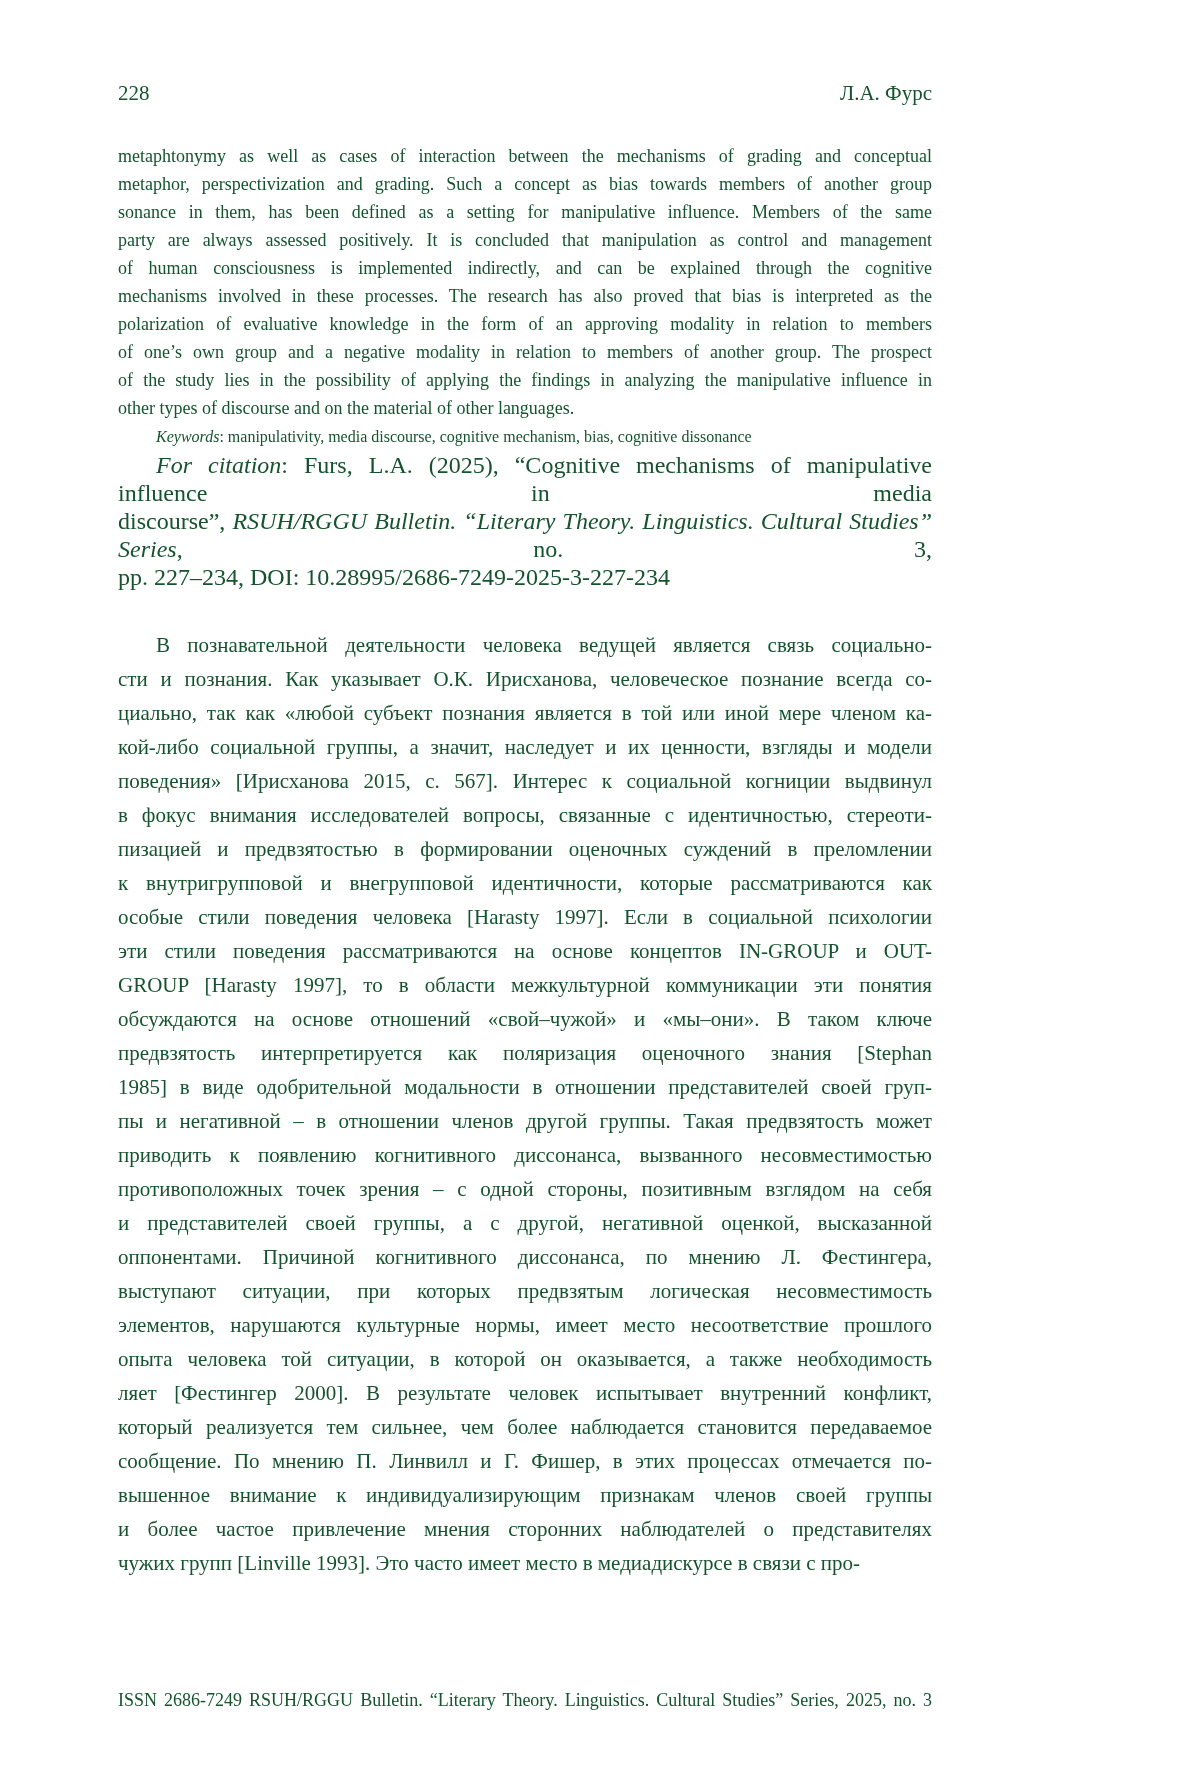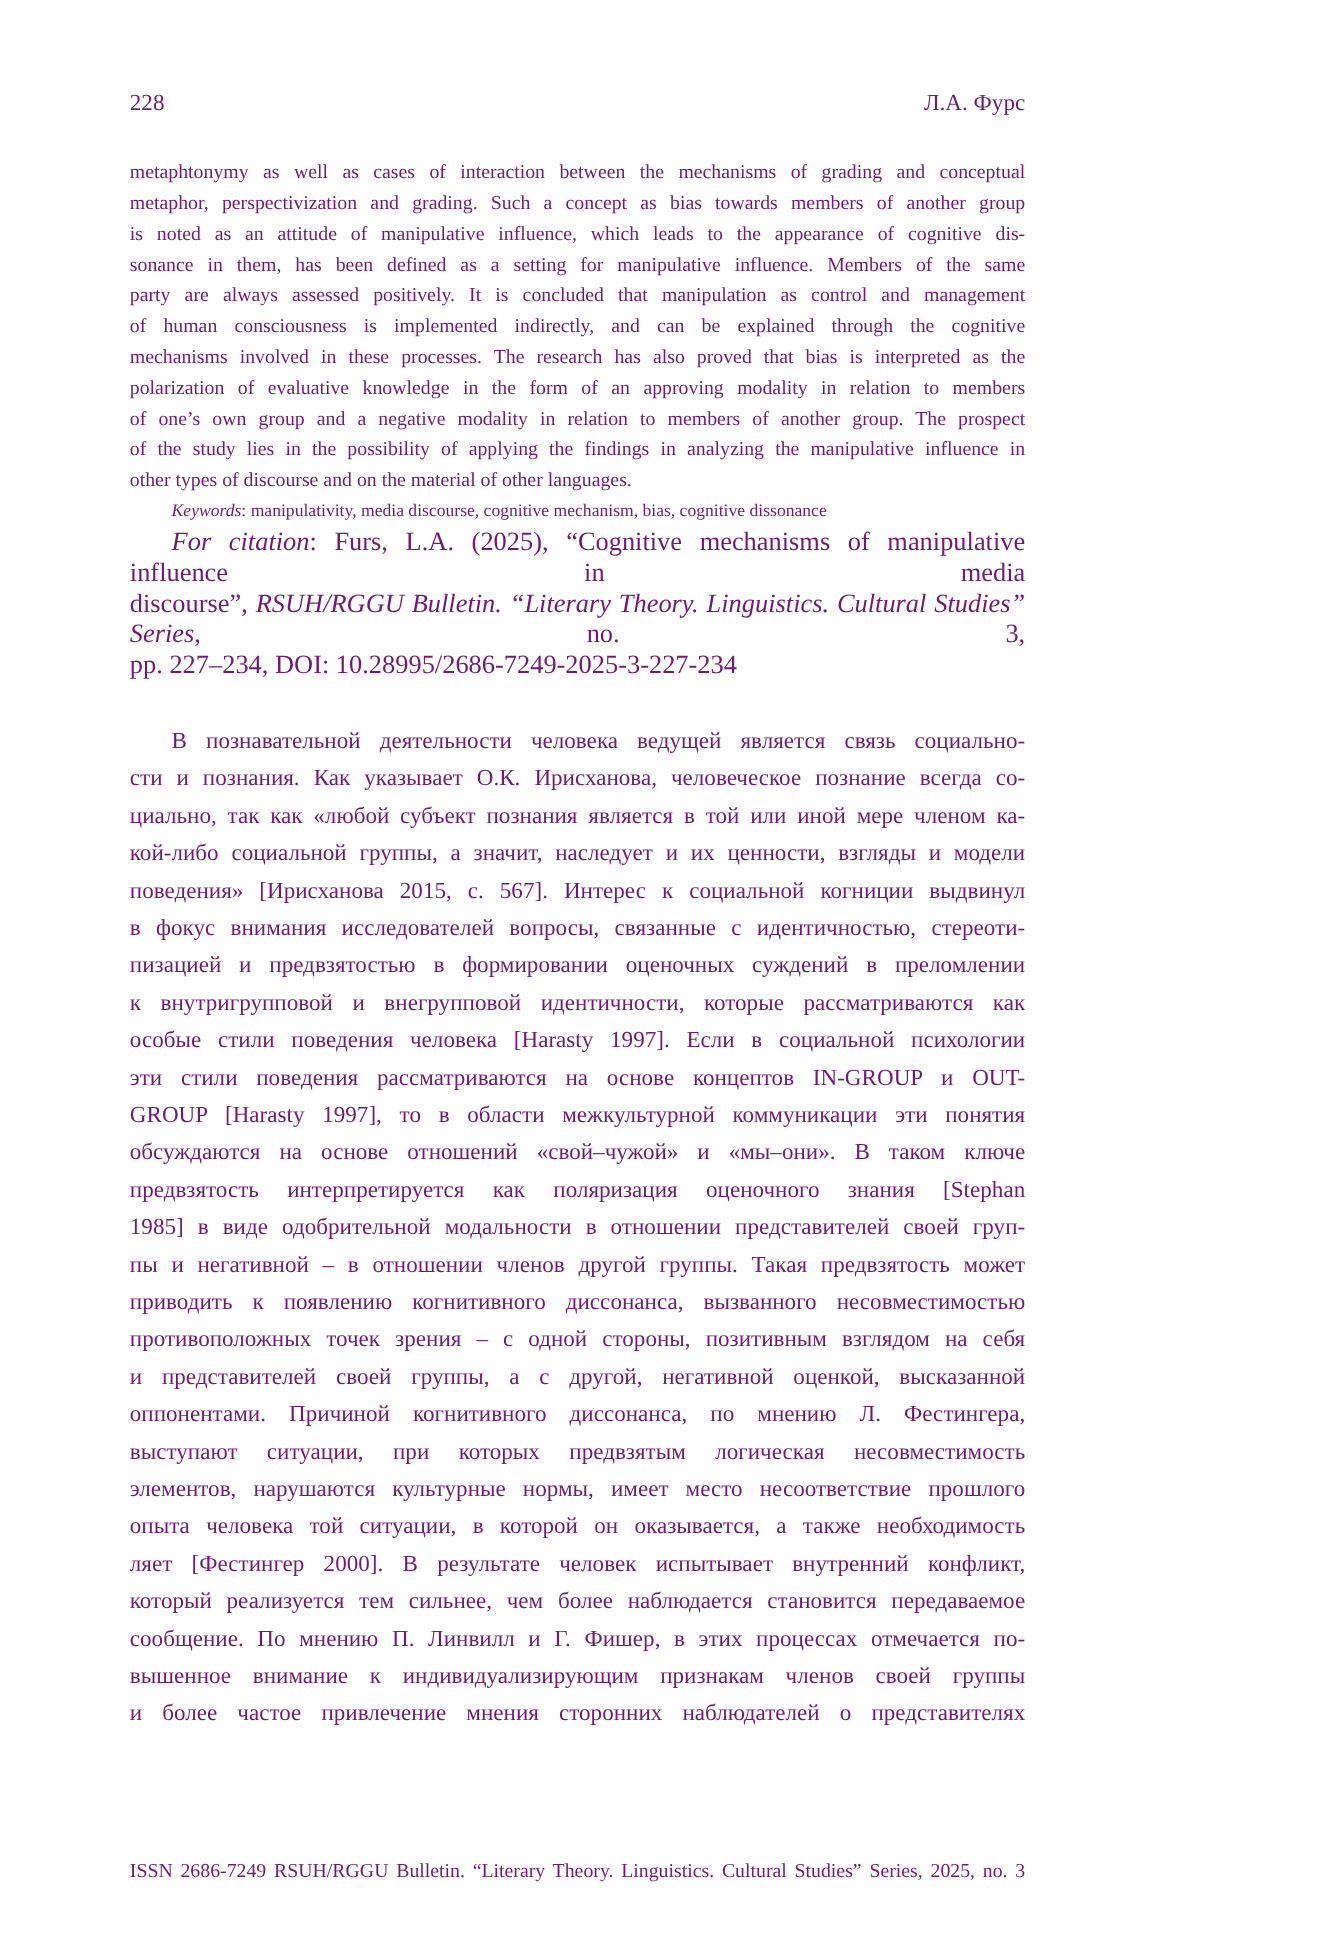--- a/index.html
+++ b/index.html
@@ -1,21 +1,21 @@
 <!DOCTYPE html>
 <html><head>
 <meta charset="utf-8">
 <style>
   html, body { margin: 0; padding: 0; background: #e9e9e9; }
   .page {
     position: relative;
     width: 1200px;
     height: 1780px;
     background: #ffffff;
-    color: #701a75;
+    color: #14532d;
     font-family: "Liberation Serif", serif;
     overflow: hidden;
     margin: 0 auto;
   }
   .content {
     position: absolute;
     left: 118px;
     top: 80px;
     width: 814px;
   }
@@ -77,21 +77,20 @@
 
     <header class="page-header">
       <span>228</span>
       <span>Л.А. Фурс</span>
     </header>
 
     <section>
       <div class="abstract-para">
           <div class="line">metaphtonymy as well as cases of interaction between the mechanisms of grading and conceptual</div>
           <div class="line">metaphor, perspectivization and grading. Such a concept as bias towards members of another group</div>
-          <div class="line">is noted as an attitude of manipulative influence, which leads to the appearance of cognitive dis-</div>
           <div class="line">sonance in them, has been defined as a setting for manipulative influence. Members of the same</div>
           <div class="line">party are always assessed positively. It is concluded that manipulation as control and management</div>
           <div class="line">of human consciousness is implemented indirectly, and can be explained through the cognitive</div>
           <div class="line">mechanisms involved in these processes. The research has also proved that bias is interpreted as the</div>
           <div class="line">polarization of evaluative knowledge in the form of an approving modality in relation to members</div>
           <div class="line">of one’s own group and a negative modality in relation to members of another group. The prospect</div>
           <div class="line">of the study lies in the possibility of applying the findings in analyzing the manipulative influence in</div>
           <div class="line last">other types of discourse and on the material of other languages.</div>
         </div>
       <div class="keywords-para indent">
@@ -129,20 +128,21 @@
           <div class="line">и представителей своей группы, а с другой, негативной оценкой, высказанной</div>
           <div class="line">оппонентами. Причиной когнитивного диссонанса, по мнению Л. Фестингера,</div>
           <div class="line">выступают ситуации, при которых предвзятым логическая несовместимость</div>
           <div class="line">элементов, нарушаются культурные нормы, имеет место несоответствие прошлого</div>
           <div class="line">опыта человека той ситуации, в которой он оказывается, а также необходимость</div>
           <div class="line">ляет [Фестингер 2000]. В результате человек испытывает внутренний конфликт,</div>
           <div class="line">который реализуется тем сильнее, чем более наблюдается становится передаваемое</div>
           <div class="line">сообщение. По мнению П. Линвилл и Г. Фишер, в этих процессах отмечается по-</div>
           <div class="line">вышенное внимание к индивидуализирующим признакам членов своей группы</div>
           <div class="line">и более частое привлечение мнения сторонних наблюдателей о представителях</div>
+          <div class="line last">чужих групп [Linville 1993]. Это часто имеет место в медиадискурсе в связи с про-</div>
         </div>
     </section>
 
   </div>
 
   <footer class="page-footer">
     <span>ISSN 2686-7249 RSUH/RGGU Bulletin. “Literary Theory. Linguistics. Cultural Studies” Series, 2025, no. 3</span>
   </footer>
 
 </div>

